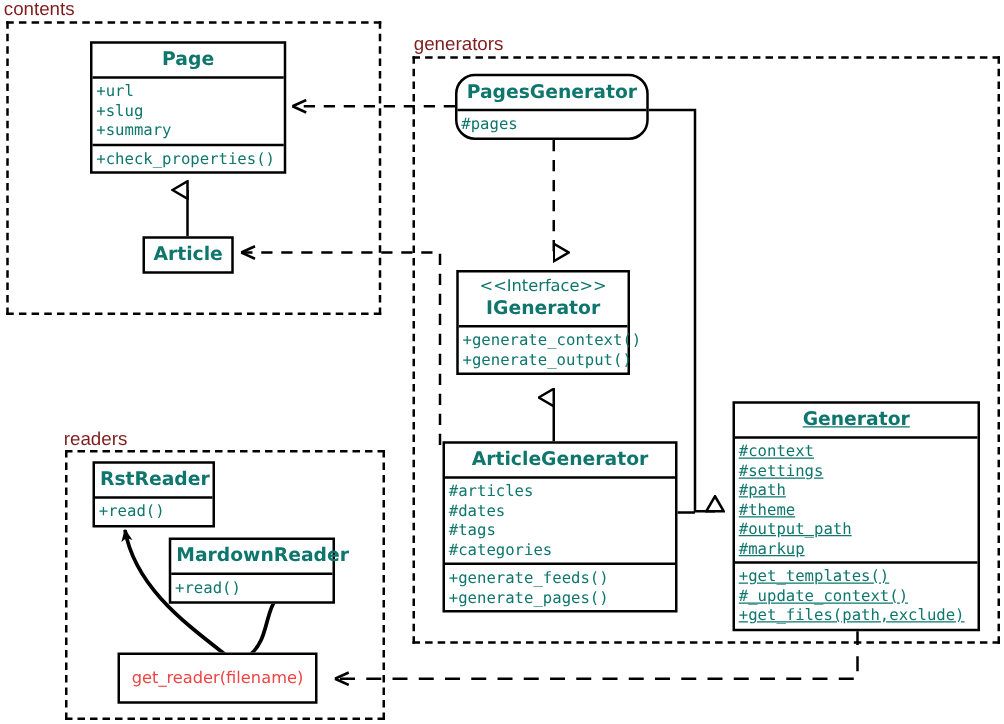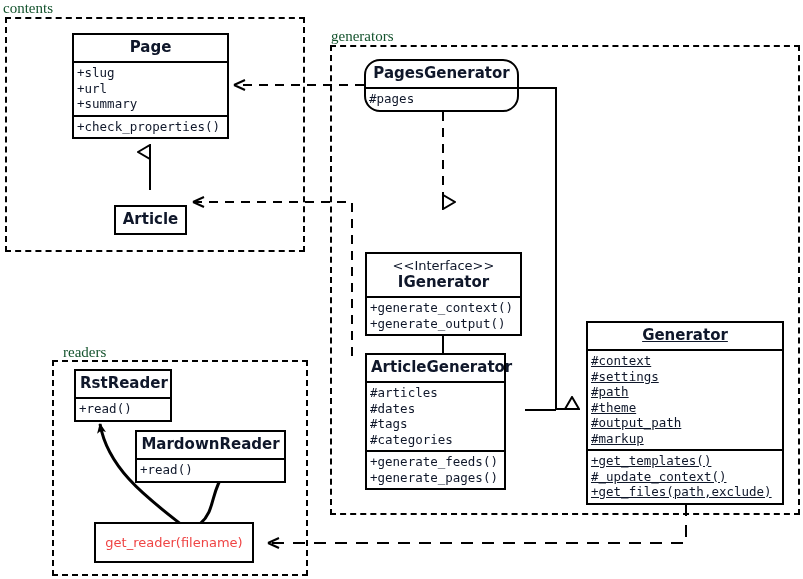--- a/index.html
+++ b/index.html
@@ -10,36 +10,36 @@
   #canvas{position:absolute;left:0;top:0;width:803px;height:579px;}
   svg#wires{position:absolute;left:0;top:0;width:803px;height:579px;pointer-events:none;}
   .pkg-box{
     position:absolute;
     border:2px dashed #000;       
     box-sizing:border-box;
     background:transparent;
   }
   .pkg-label{
     position:absolute;
-    font-family:Liberation Serif, serif;
+    font-family:Liberation Sans, sans-serif;
     font-size:15px;
-    color:#14532d;
+    color:#7f1d1d;
     white-space:nowrap;
     line-height:16px;
   }
 
   
   .cls{
     position:absolute;
     box-sizing:border-box;
     border:2px solid #000;
     background:#ffffff;
     font-family:"DejaVu Sans Mono", monospace;
     font-size:12.5px;
-    color:#0f172a;
+    color:#0f766e;
   }
   .cls .name{
     font-family:"DejaVu Sans", sans-serif;
     font-weight:bold;
     font-size:15px;
     text-align:center;
     padding:4px 4px 5px 4px;
     line-height:17px;
     white-space:nowrap;
   }
@@ -75,21 +75,21 @@
 <body>
 
 <div id="canvas">
 
   <div class="pkg-label" style="left:3px;top:0px;">contents</div>
   <div class="pkg-box" style="left:5px;top:17px;width:300px;height:235px;border:2px dashed #000;"></div>
 
   <div class="pkg-label" style="left:331px;top:28px;">generators</div>
   <div class="pkg-box" style="left:330px;top:45px;width:470px;height:470px;border:2px dashed #000;"></div>
 
-  <div class="pkg-label" style="left:51px;top:344px;margin-left:12px;">readers</div>
+  <div class="pkg-label" style="left:51px;top:344px;">readers</div>
   <div class="pkg-box" style="left:52px;top:360px;width:256px;height:216px;border:2px dashed #000;"></div>
 
   <svg id="wires" viewBox="0 0 803 579" xmlns="http://www.w3.org/2000/svg">
     <defs>
       <marker id="hollowTriUp" markerWidth="16" markerHeight="14" refX="8" refY="13" orient="auto-start-reverse" markerUnits="userSpaceOnUse">
         <path d="M8,1 L15,13 L1,13 Z" fill="#ffffff" stroke="#000" stroke-width="2"></path>
       </marker>
       <marker id="openArrow" markerWidth="14" markerHeight="12" refX="12" refY="6" orient="auto" markerUnits="userSpaceOnUse">
         <path d="M12,6 L1,1 M12,6 L1,11" fill="none" stroke="#000" stroke-width="2"></path>
       </marker>
@@ -135,52 +135,52 @@
     </g>
 
     <g>
       <path d="M200,524 C216,510 210,492 225,472" stroke="#000" stroke-width="3" fill="none" marker-end="url(#solidArrow)"></path>
     </g>
   </svg>
 
   <div class="cls" style="left:72px;top:33px;width:157px;">
     <div class="name">Page</div>
     <div class="compartment sep">
+      <div class="row">+url</div>
       <div class="row">+slug</div>
-      <div class="row">+url</div>
       <div class="row">+summary</div>
     </div>
     <div class="compartment sep">
       <div class="row">+check_properties()</div>
     </div>
   </div>
 
-  <div class="cls" style="left:114px;top:189px;width:73px;margin-top:16px;">
+  <div class="cls" style="left:114px;top:189px;width:73px;">
     <div class="name">Article</div>
   </div>
 
   <div class="cls" style="left:364px;top:59px;width:155px;border-radius:16px;">
     <div class="name">PagesGenerator</div>
     <div class="compartment sep">
       <div class="row">#pages</div>
     </div>
   </div>
 
-  <div class="cls" style="left:365px;top:216px;width:157px;margin-top:36px;">
+  <div class="cls" style="left:365px;top:216px;width:139px;">
     <div class="name">
       <span class="stereo">&lt;&lt;Interface&gt;&gt;</span>
       <span>IGenerator</span>
     </div>
     <div class="compartment sep">
       <div class="row">+generate_context()</div>
       <div class="row">+generate_output()</div>
     </div>
   </div>
 
-  <div class="cls" style="left:365px;top:353px;width:141px;">
+  <div class="cls" style="left:354px;top:353px;width:188px;">
     <div class="name">ArticleGenerator</div>
     <div class="compartment sep">
       <div class="row">#articles</div>
       <div class="row">#dates</div>
       <div class="row">#tags</div>
       <div class="row">#categories</div>
     </div>
     <div class="compartment sep">
       <div class="row">+generate_feeds()</div>
       <div class="row">+generate_pages()</div>
@@ -204,21 +204,21 @@
     </div>
   </div>
 
   <div class="cls" style="left:74px;top:369px;width:98px;">
     <div class="name">RstReader</div>
     <div class="compartment sep">
       <div class="row">+read()</div>
     </div>
   </div>
 
-  <div class="cls" style="left:135px;top:430px;width:151px;">
+  <div class="cls" style="left:135px;top:430px;width:133px;">
     <div class="name">MardownReader</div>
     <div class="compartment sep">
       <div class="row">+read()</div>
     </div>
   </div>
 
   <div class="plain-box" style="left:94px;top:522px;width:160px;height:41px;">
     <span>get_reader(filename)</span>
   </div>
 

